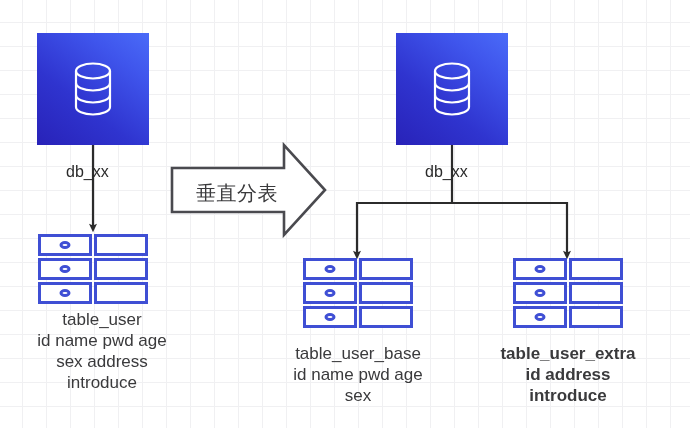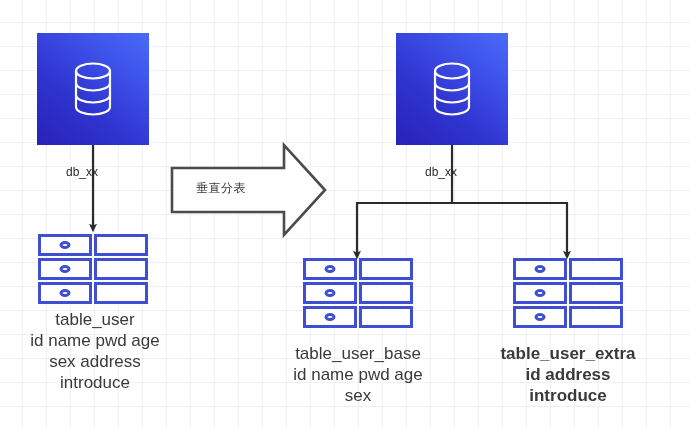--- a/index.html
+++ b/index.html
@@ -56,21 +56,21 @@
     left: 50%;
     top: 50%;
     width: 48px;
     height: 58px;
     transform: translate(-50%, -50%);
   }
 
   
   .edge-label {
     position: absolute;
-    font-size: 12px;
+    font-size: 16px;
     color: #2b2b2b;
     white-space: nowrap;
     line-height: 18px;
     text-align: center;
   }
   .node-caption {
     position: absolute;
     text-align: center;
     font-size: 17px;
     line-height: 21px;
@@ -98,21 +98,21 @@
     top: 50%;
     width: 11px;
     height: 8px;
     transform: translate(-50%, -50%);
     border: 3px solid #3f4fd4;
     border-radius: 50%;
     box-sizing: border-box;
   }
   .block-arrow-label {
     position: absolute;
-    font-size: 12px;
+    font-size: 20px;
     color: #3a3a3c;
     white-space: nowrap;
     letter-spacing: 0.5px;
   }
 </style>
 </head>
 <body>
 
 <div id="canvas">
 
@@ -159,21 +159,21 @@
   <div class="edge-label" style="left:66px; top:163px;">db_xx</div>
 
   <div class="tbl-icon" style="left:38px; top:234px; width:110px; height:70px;">
     <div class="tbl-cell key"></div>
     <div class="tbl-cell"></div>
     <div class="tbl-cell key"></div>
     <div class="tbl-cell"></div>
     <div class="tbl-cell key"></div>
     <div class="tbl-cell"></div>
   </div>
-  <div class="node-caption" style="left:0px; top:309px; width:190px;">table_user
+  <div class="node-caption" style="left:0px; top:309px; width:190px;padding-left:7px;">table_user
 id name pwd age
 sex address
 introduce</div>
 
   <div class="block-arrow-label" style="left:196px; top:180px;">垂直分表</div>
 
   <div class="db-node" style="left:396px; top:33px;">
     <div class="db-square"></div>
     <svg class="db-glyph" viewBox="0 0 48 58">
       <ellipse cx="24" cy="11" rx="17" ry="7.5" fill="none" stroke="#ffffff" stroke-width="2.2"></ellipse>

